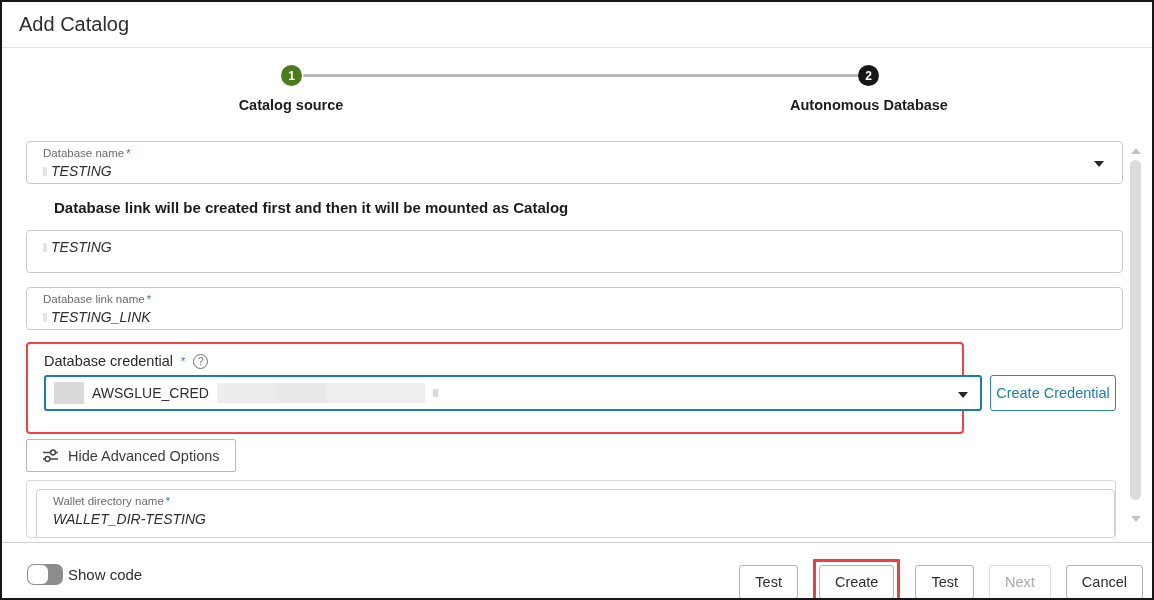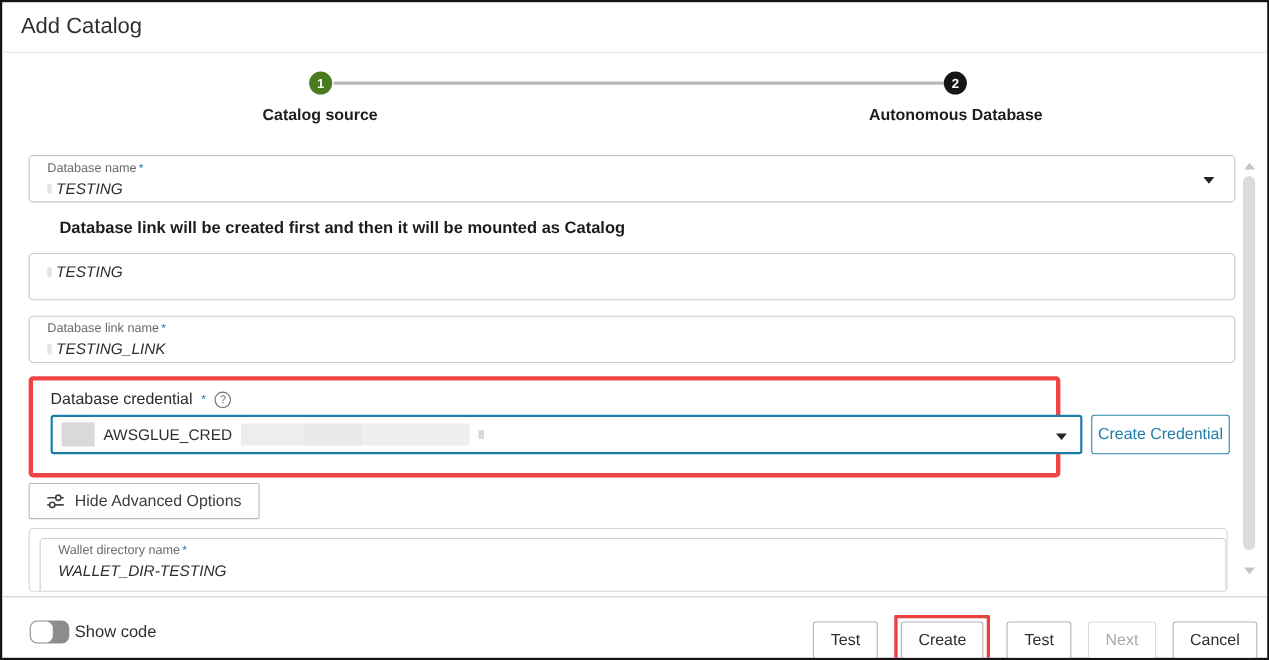--- a/index.html
+++ b/index.html
@@ -24,21 +24,21 @@
   .flabel{font-size:11.5px;color:#6b6b6b;line-height:13px;}
   .fvalue{font-size:14px;color:#2e2e2e;line-height:18px;margin-top:2px;display:flex;align-items:center;gap:4px;font-style:italic;}
   .req{color:#1c7ea8;font-size:11px;vertical-align:top;margin-left:2px;}
   .mini-redact{display:inline-block;width:4px;height:9px;background:#e3e3e3;border-radius:1px;}
   .caret{width:0;height:0;border-left:5.5px solid transparent;border-right:5.5px solid transparent;border-top:6.5px solid #262626;}
   .field .caret{position:absolute;right:18px;top:19px;}
 
   .info-text{position:absolute;left:24px;top:197px;font-size:15px;font-weight:600;color:#1c1c1c;margin-left:28px;}
 
   
-  .cred-box{position:absolute;left:24px;top:340px;width:938px;height:92px;border:4px solid #ef4444;border-radius:4px;background:#fff;}
+  .cred-box{position:absolute;left:24px;top:340px;width:938px;height:92px;border:2px solid #ef4444;border-radius:4px;background:#fff;}
   .cred-label-row{position:absolute;left:16px;top:9px;font-size:14.5px;color:#2b2b2b;display:flex;align-items:center;gap:6px;}
   .help-icon{display:inline-flex;align-items:center;justify-content:center;width:15px;height:15px;border:1.4px solid #6e6e6e;border-radius:50%;font-size:10px;color:#6e6e6e;margin-left:2px;}
   .cred-select{position:absolute;left:16px;top:31px;width:938px;height:36px;border:2px solid #1c7ea8;border-radius:3px;background:#fff;display:flex;align-items:center;gap:8px;padding:0 30px 0 8px;}
   .redact-a{width:30px;height:22px;background:#d9d9d9;border-radius:1px;flex:0 0 auto;}
   .cred-value{font-size:14px;color:#2e2e2e;white-space:nowrap;}
   .redact-b{width:110px;height:20px;background:#ededed;border-radius:1px;flex:0 0 auto;}
   .redact-c{width:150px;height:20px;background:#e7e7e7;border-radius:1px;flex:0 0 auto;margin-left:-60px;opacity:.7;}
   .redact-dot{width:5px;height:8px;background:#dadada;flex:0 0 auto;}
   .cred-select .caret{position:absolute;right:12px;top:15px;}
   .create-cred-btn{position:absolute;left:962px;top:31px;width:126px;height:36px;border:1px solid #2a86ad;border-radius:3px;background:#fff;color:#1f7ea9;font-size:14.5px;display:flex;align-items:center;justify-content:center;cursor:pointer;}

